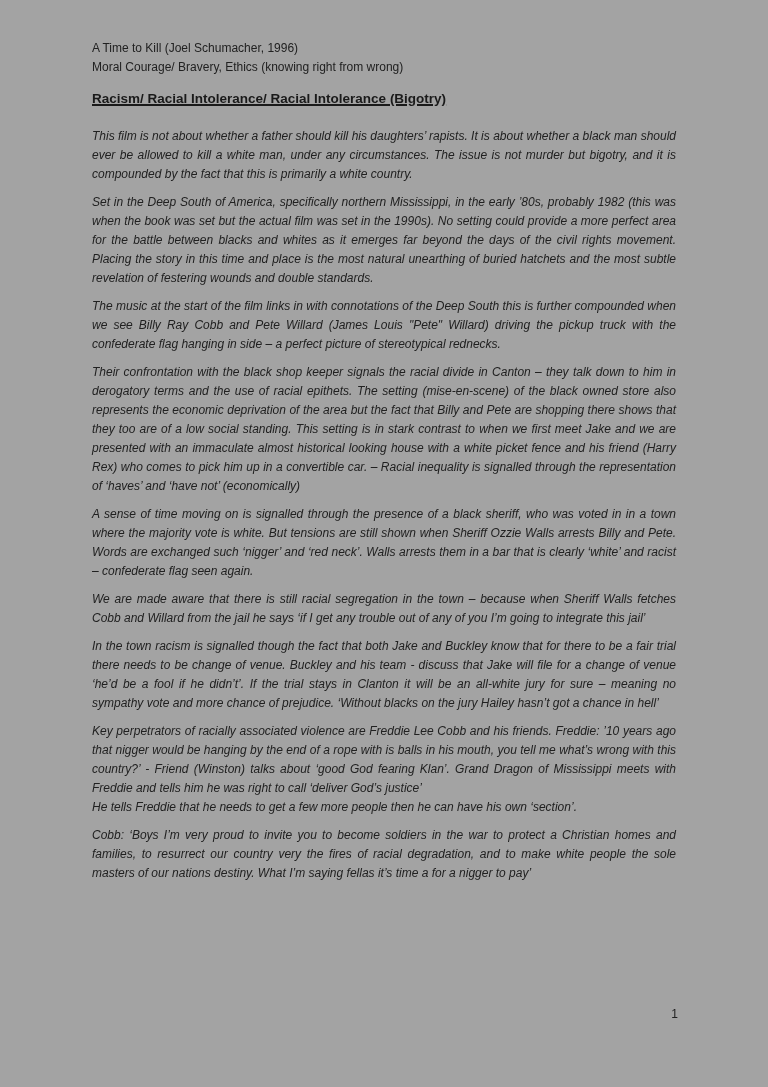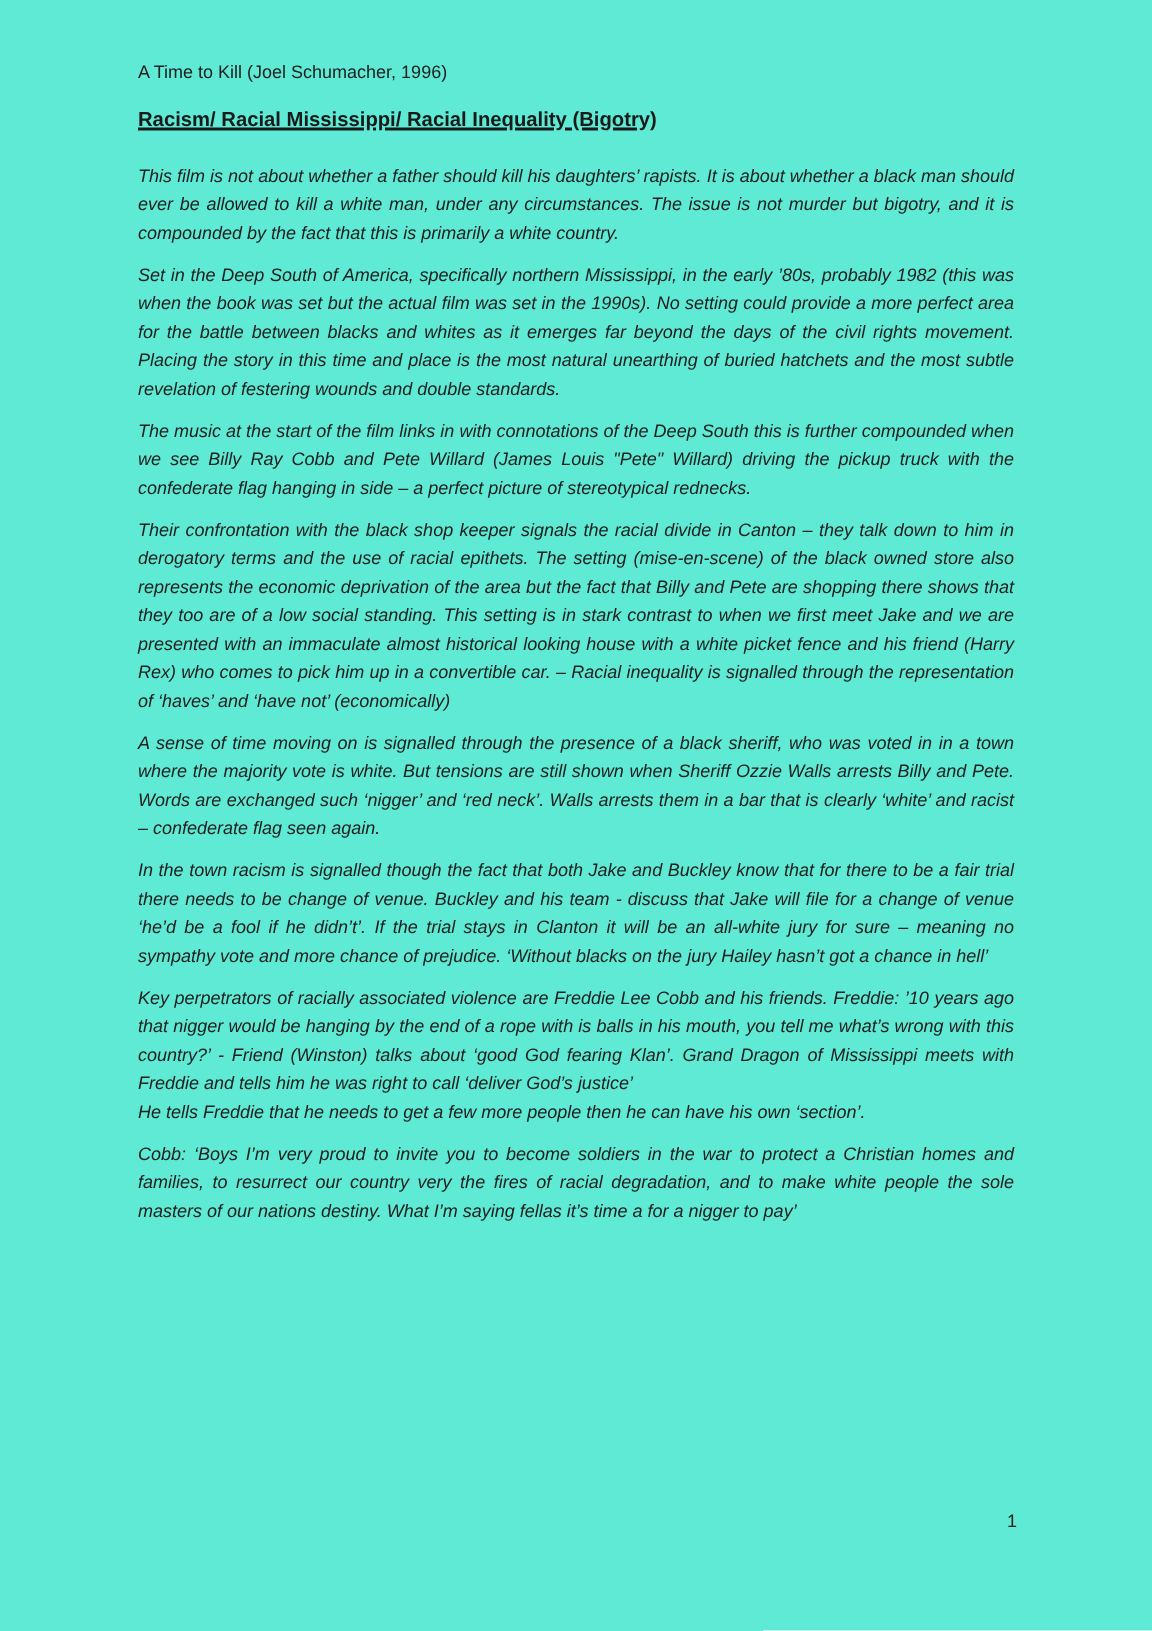--- a/index.html
+++ b/index.html
@@ -9,21 +9,21 @@
   }
   body {
     width: 768px;
     height: 1087px;
     position: relative;
     overflow: hidden;
   }
   .page {
     position: absolute;
     inset: 0;
-    background: #5eead4;
+    background: #a3a3a3;
     box-sizing: border-box;
     padding: 39px 92px 0 92px;
     font-family: "Liberation Sans", sans-serif;
     font-size: 12px;
     line-height: 19px;
     color: #212121;
   }
   .doc-header p {
     margin: 0;
     text-align: left;
@@ -51,30 +51,32 @@
     color: #212121;
   }
 </style>
 </head>
 <body>
 
 <div class="page">
 
   <header class="doc-header">
     <p>A Time to Kill (Joel Schumacher, 1996)</p>
+    <p>Moral Courage/ Bravery, Ethics (knowing right from wrong)</p>
   </header>
 
-  <h1 class="section-heading">Racism/ Racial Mississippi/ Racial Inequality (Bigotry)</h1>
+  <h1 class="section-heading">Racism/ Racial Intolerance/ Racial Intolerance (Bigotry)</h1>
 
   <main class="content">
     <p>This film is not about whether a father should kill his daughters’ rapists. It is about whether a black man should ever be allowed to kill a white man, under any circumstances. The issue is not murder but bigotry, and it is compounded by the fact that this is primarily a white country.</p>
     <p>Set in the Deep South of America, specifically northern Mississippi, in the early ’80s, probably 1982 (this was when the book was set but the actual film was set in the 1990s). No setting could provide a more perfect area for the battle between blacks and whites as it emerges far beyond the days of the civil rights movement. Placing the story in this time and place is the most natural unearthing of buried hatchets and the most subtle revelation of festering wounds and double standards.</p>
     <p>The music at the start of the film links in with connotations of the Deep South this is further compounded when we see Billy Ray Cobb and Pete Willard (James Louis "Pete" Willard) driving the pickup truck with the confederate flag hanging in side – a perfect picture of stereotypical rednecks.</p>
     <p>Their confrontation with the black shop keeper signals the racial divide in Canton – they talk down to him in derogatory terms and the use of racial epithets. The setting (mise-en-scene) of the black owned store also represents the economic deprivation of the area but the fact that Billy and Pete are shopping there shows that they too are of a low social standing. This setting is in stark contrast to when we first meet Jake and we are presented with an immaculate almost historical looking house with a white picket fence and his friend (Harry Rex) who comes to pick him up in a convertible car. – Racial inequality is signalled through the representation of ‘haves’ and ‘have not’ (economically)</p>
     <p>A sense of time moving on is signalled through the presence of a black sheriff, who was voted in in a town where the majority vote is white. But tensions are still shown when Sheriff Ozzie Walls arrests Billy and Pete. Words are exchanged such ‘nigger’ and ‘red neck’. Walls arrests them in a bar that is clearly ‘white’ and racist – confederate flag seen again.</p>
+    <p>We are made aware that there is still racial segregation in the town – because when Sheriff Walls fetches Cobb and Willard from the jail he says ‘if I get any trouble out of any of you I’m going to integrate this jail’</p>
     <p>In the town racism is signalled though the fact that both Jake and Buckley know that for there to be a fair trial there needs to be change of venue. Buckley and his team - discuss that Jake will file for a change of venue ‘he’d be a fool if he didn’t’. If the trial stays in Clanton it will be an all-white jury for sure – meaning no sympathy vote and more chance of prejudice. ‘Without blacks on the jury Hailey hasn’t got a chance in hell’</p>
     <p>Key perpetrators of racially associated violence are Freddie Lee Cobb and his friends. Freddie: ’10 years ago that nigger would be hanging by the end of a rope with is balls in his mouth, you tell me what’s wrong with this country?’ - Friend (Winston) talks about ‘good God fearing Klan’. Grand Dragon of Mississippi meets with Freddie and tells him he was right to call ‘deliver God’s justice’
 He tells Freddie that he needs to get a few more people then he can have his own ‘section’.</p>
     <p>Cobb: ‘Boys I’m very proud to invite you to become soldiers in the war to protect a Christian homes and families, to resurrect our country very the fires of racial degradation, and to make white people the sole masters of our nations destiny. What I’m saying fellas it’s time a for a nigger to pay’</p>
   </main>
 
   <div class="page-number">1</div>
 
 </div>
 

